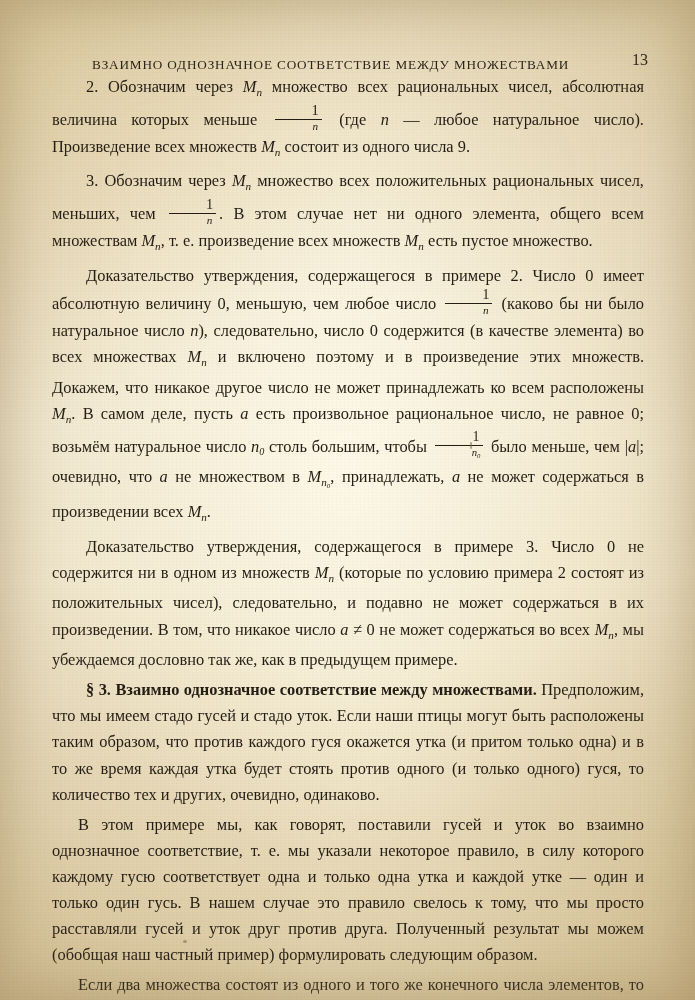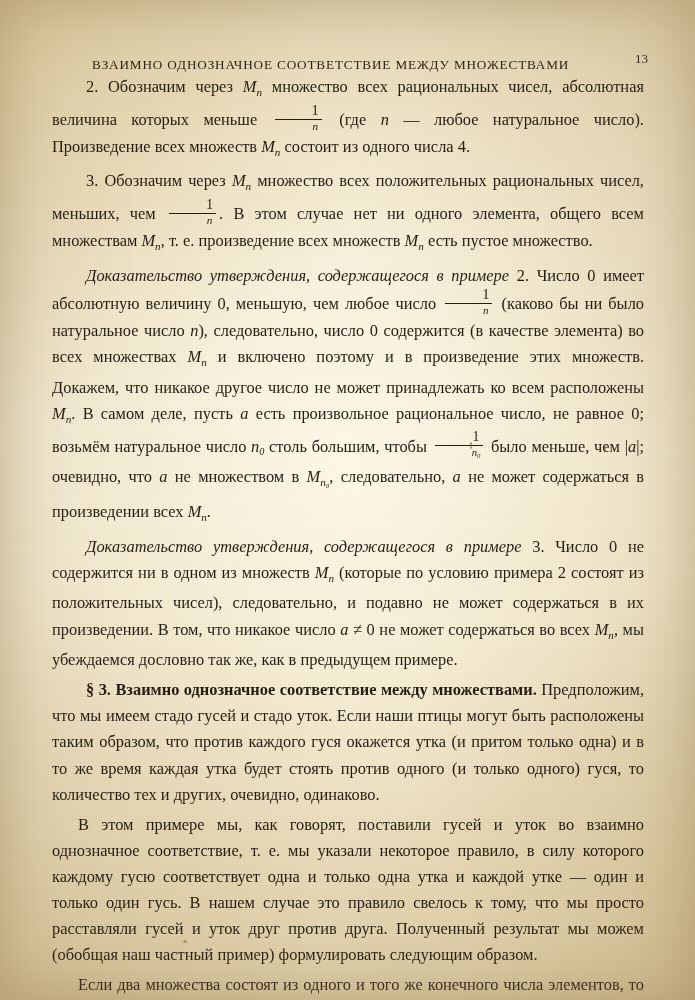--- a/index.html
+++ b/index.html
@@ -63,21 +63,21 @@
     text-transform: uppercase;
     font-weight: 400;
     color: #2a2217;
     white-space: nowrap;
     margin-left: 44px;
   }
   .runhead-folio {
     position: absolute;
     right: 0;
     top: -3px;
-    font-size: 13px;
+    font-size: 16px;
     color: #2a2217;
   }
   .body {
     position: absolute;
     left: 0;
     top: 70px;
     width: 600px;
     font-size: 16.4px;
     line-height: 26.1px;
     text-align: justify;
@@ -86,21 +86,20 @@
   p {
     margin: 4px;
   }
   p.ind {
     text-indent: 26px;
   }
   p.ind-wide {
     text-indent: 34px;
   }
   .it {
-    font-style: italic;
   }
   .mi {
     font-style: italic;
     font-family: "Liberation Serif", "DejaVu Serif", serif;
   }
   .sub {
     font-size: 0.68em;
     vertical-align: -0.32em;
     font-style: italic;
   }
@@ -168,21 +167,21 @@
 
       <p class="ind-wide"><span>2.</span>
         <span>Обозначим через</span>
         <span class="mi">M</span><span class="sub">n</span>
         <span>множество всех рациональных чисел, абсолютная величина которых меньше</span>
         <span class="frac"><span class="num">1</span><span class="bar"></span><span class="den">n</span></span>
         <span>(где</span>
         <span class="mi">n</span>
         <span>— любое натуральное число). Произведение всех множеств</span>
         <span class="mi">M</span><span class="sub">n</span>
-        <span>состоит из одного числа 4.</span>
+        <span>состоит из одного числа 9.</span>
       </p>
 
       <p class="ind-wide"><span>3.</span>
         <span>Обозначим через</span>
         <span class="mi">M</span><span class="sub">n</span>
         <span>множество всех положительных рациональных чисел, меньших, чем</span>
         <span class="frac"><span class="num">1</span><span class="bar"></span><span class="den">n</span></span><span>. В этом случае нет ни одного элемента, общего всем множествам</span>
         <span class="mi">M</span><span class="sub">n</span><span>, т. е. произведение всех множеств</span>
         <span class="mi">M</span><span class="sub">n</span>
         <span>есть пустое множество.</span>
@@ -198,21 +197,21 @@
         <span>и включено поэтому и в произведение этих множеств. Докажем, что никакое другое число не может принадлежать ко всем расположены</span>
         <span class="mi">M</span><span class="sub">n</span><span>. В самом деле, пусть</span>
         <span class="mi">a</span>
         <span>есть произвольное рациональное число, не равное 0; возьмём натуральное число</span>
         <span class="mi">n</span><span class="subsub">0</span>
         <span>столь большим, чтобы</span>
         <span class="frac tight"><span class="num">1</span><span class="bar"></span><span class="den"><span>n</span><span class="subsub">0</span></span></span>
         <span>было меньше, чем |</span><span class="mi">a</span><span>|; очевидно, что</span>
         <span class="mi">a</span>
         <span>не множеством в</span>
-        <span class="mi">M</span><span class="sub"><span>n</span><span class="subsub">0</span></span><span>, следовательно,</span>
+        <span class="mi">M</span><span class="sub"><span>n</span><span class="subsub">0</span></span><span>, принадлежать,</span>
         <span class="mi">a</span>
         <span>не может содержаться в произведении всех</span>
         <span class="mi">M</span><span class="sub">n</span><span>.</span>
       </p>
 
       <p class="ind-wide"><span class="it">Доказательство утверждения, содержащегося в примере</span>
         <span>3.</span>
         <span>Число 0 не содержится ни в одном из множеств</span>
         <span class="mi">M</span><span class="sub">n</span>
         <span>(которые по условию примера 2 состоят из положительных чисел), следовательно, и подавно не может содержаться в их произведении. В том, что никакое число</span>

